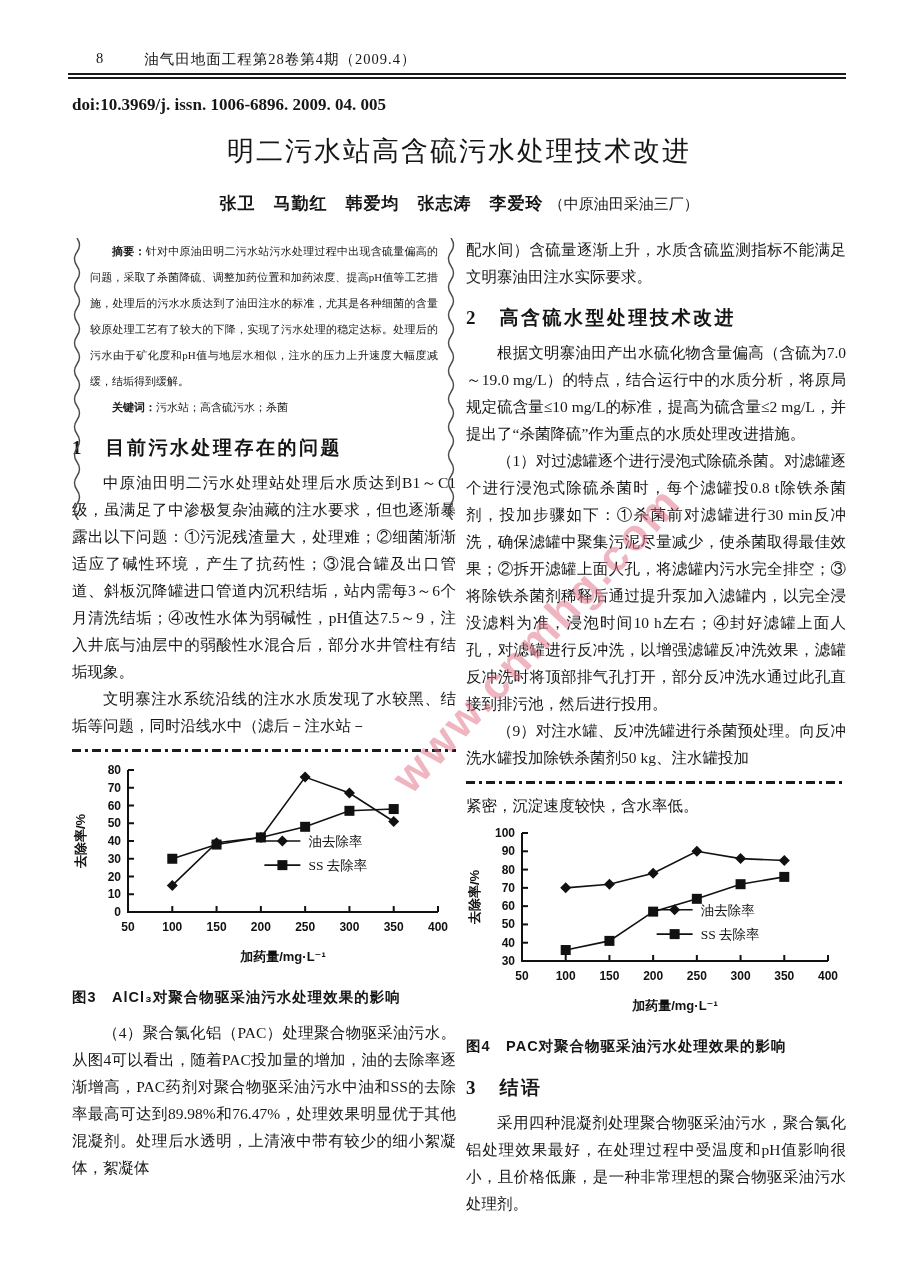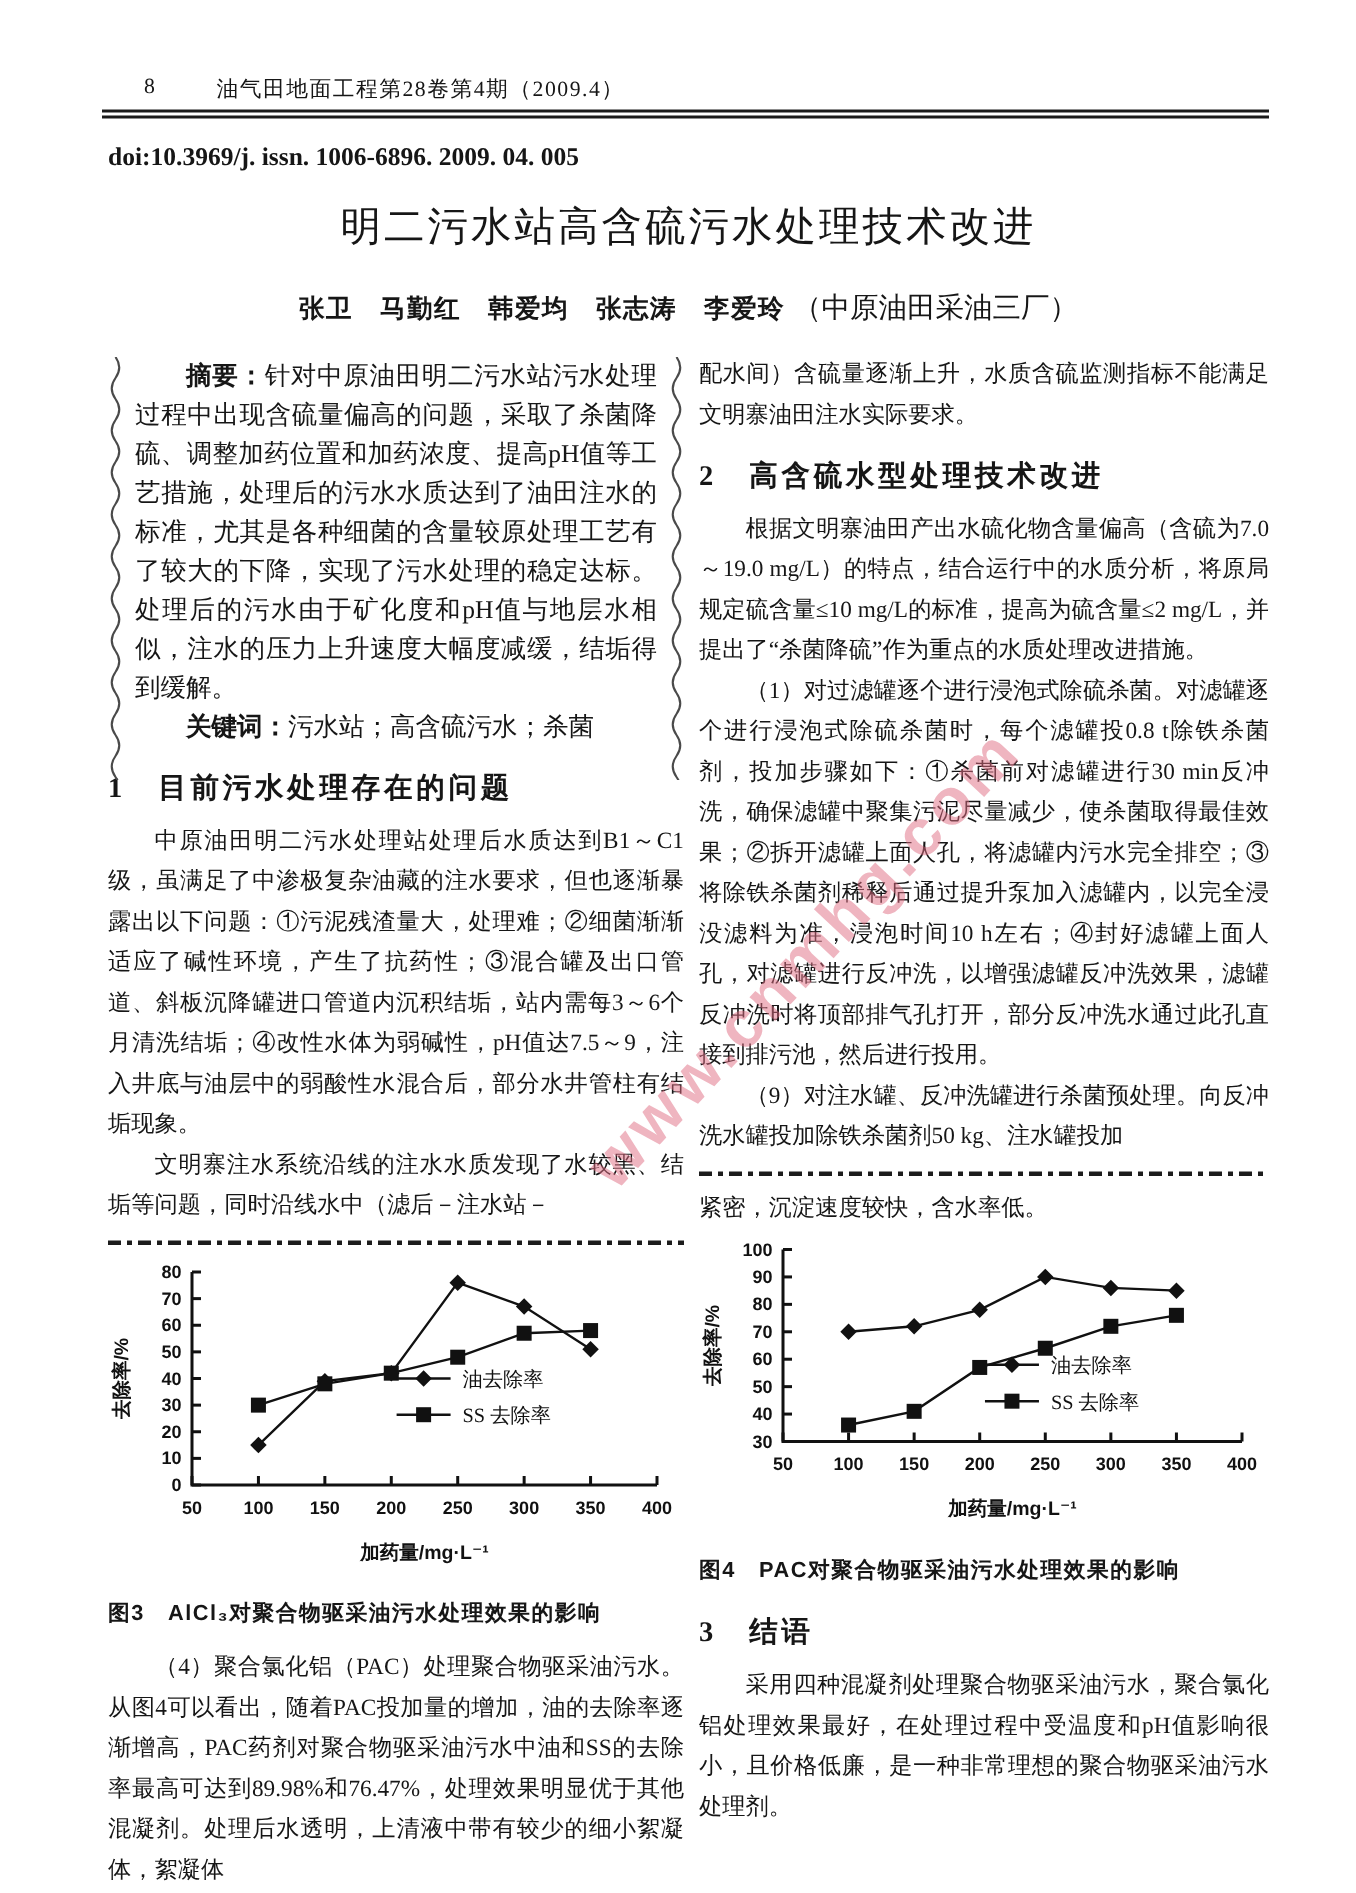--- a/index.html
+++ b/index.html
@@ -12,29 +12,29 @@
   .journal-header{position:absolute;top:50px;left:96px;display:flex;gap:40px;
     font-size:14.5px;letter-spacing:1px;}
   .header-rule{position:absolute;top:73px;left:68px;width:778px;height:2px;
     border-top:2px solid #1a1a1a;border-bottom:2px solid #1a1a1a;}
   .doi{position:absolute;top:95px;left:72px;font-weight:bold;font-size:17px;
     font-family:"Liberation Serif",serif;}
   .title{position:absolute;top:133px;left:72px;width:774px;margin:0;text-align:center;
     font-size:27px;font-weight:normal;letter-spacing:2px;}
   .authors{position:absolute;top:192px;left:72px;width:774px;text-align:center;
     font-size:17px;font-weight:bold;letter-spacing:1px;}
-  .authors .affil{font-weight:normal;font-size:19px;letter-spacing:0;}
+  .authors .affil{font-weight:normal;font-size:15px;letter-spacing:0;}
   
   .col{position:absolute;top:236px;font-size:15.5px;line-height:27px;text-align:justify;}
   .col-left{left:72px;width:384px;}
   .col-right{left:466px;width:380px;}
   p{margin:0;}
   p.indent{text-indent:2em;}
   
-  .abstract{position:relative;padding:2px 18px 0 18px;line-height:26px;font-size:17px;}
+  .abstract{position:relative;padding:2px 18px 0 18px;line-height:26px;font-size:11px;}
   .abstract .wavy{position:absolute;top:2px;width:10px;}
   .abstract .wavy.left{left:0;}
   .abstract .wavy.right{right:0;}
   .abstract p{text-indent:2em;}
   
   h2.sec{font-size:19px;font-weight:600;margin:14px 0 8px;letter-spacing:2.5px;}
   h3.subsec{font-size:16px;font-weight:bold;margin:8px 0 4px;
     font-family:"Liberation Sans","DejaVu Sans",sans-serif;letter-spacing:1px;}
   
   .chain-divider{height:3px;margin:10px 0 8px;

